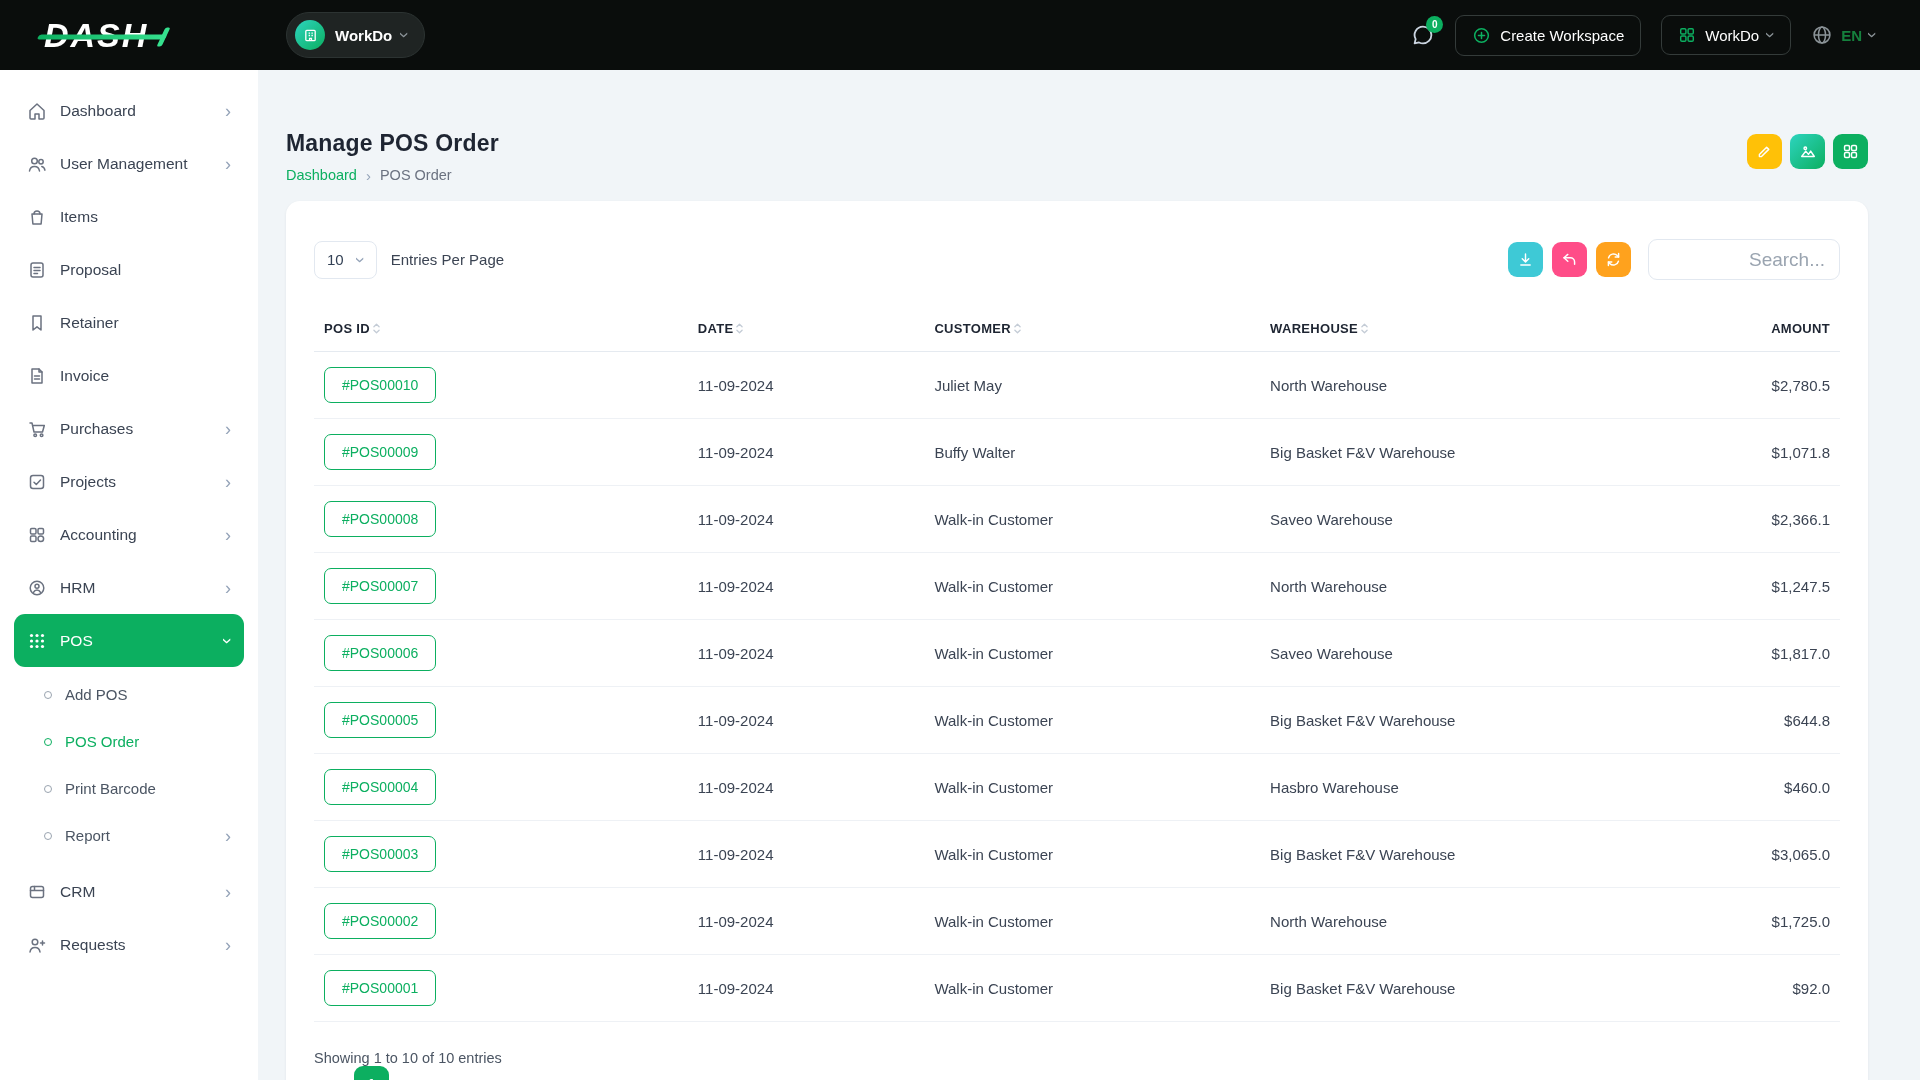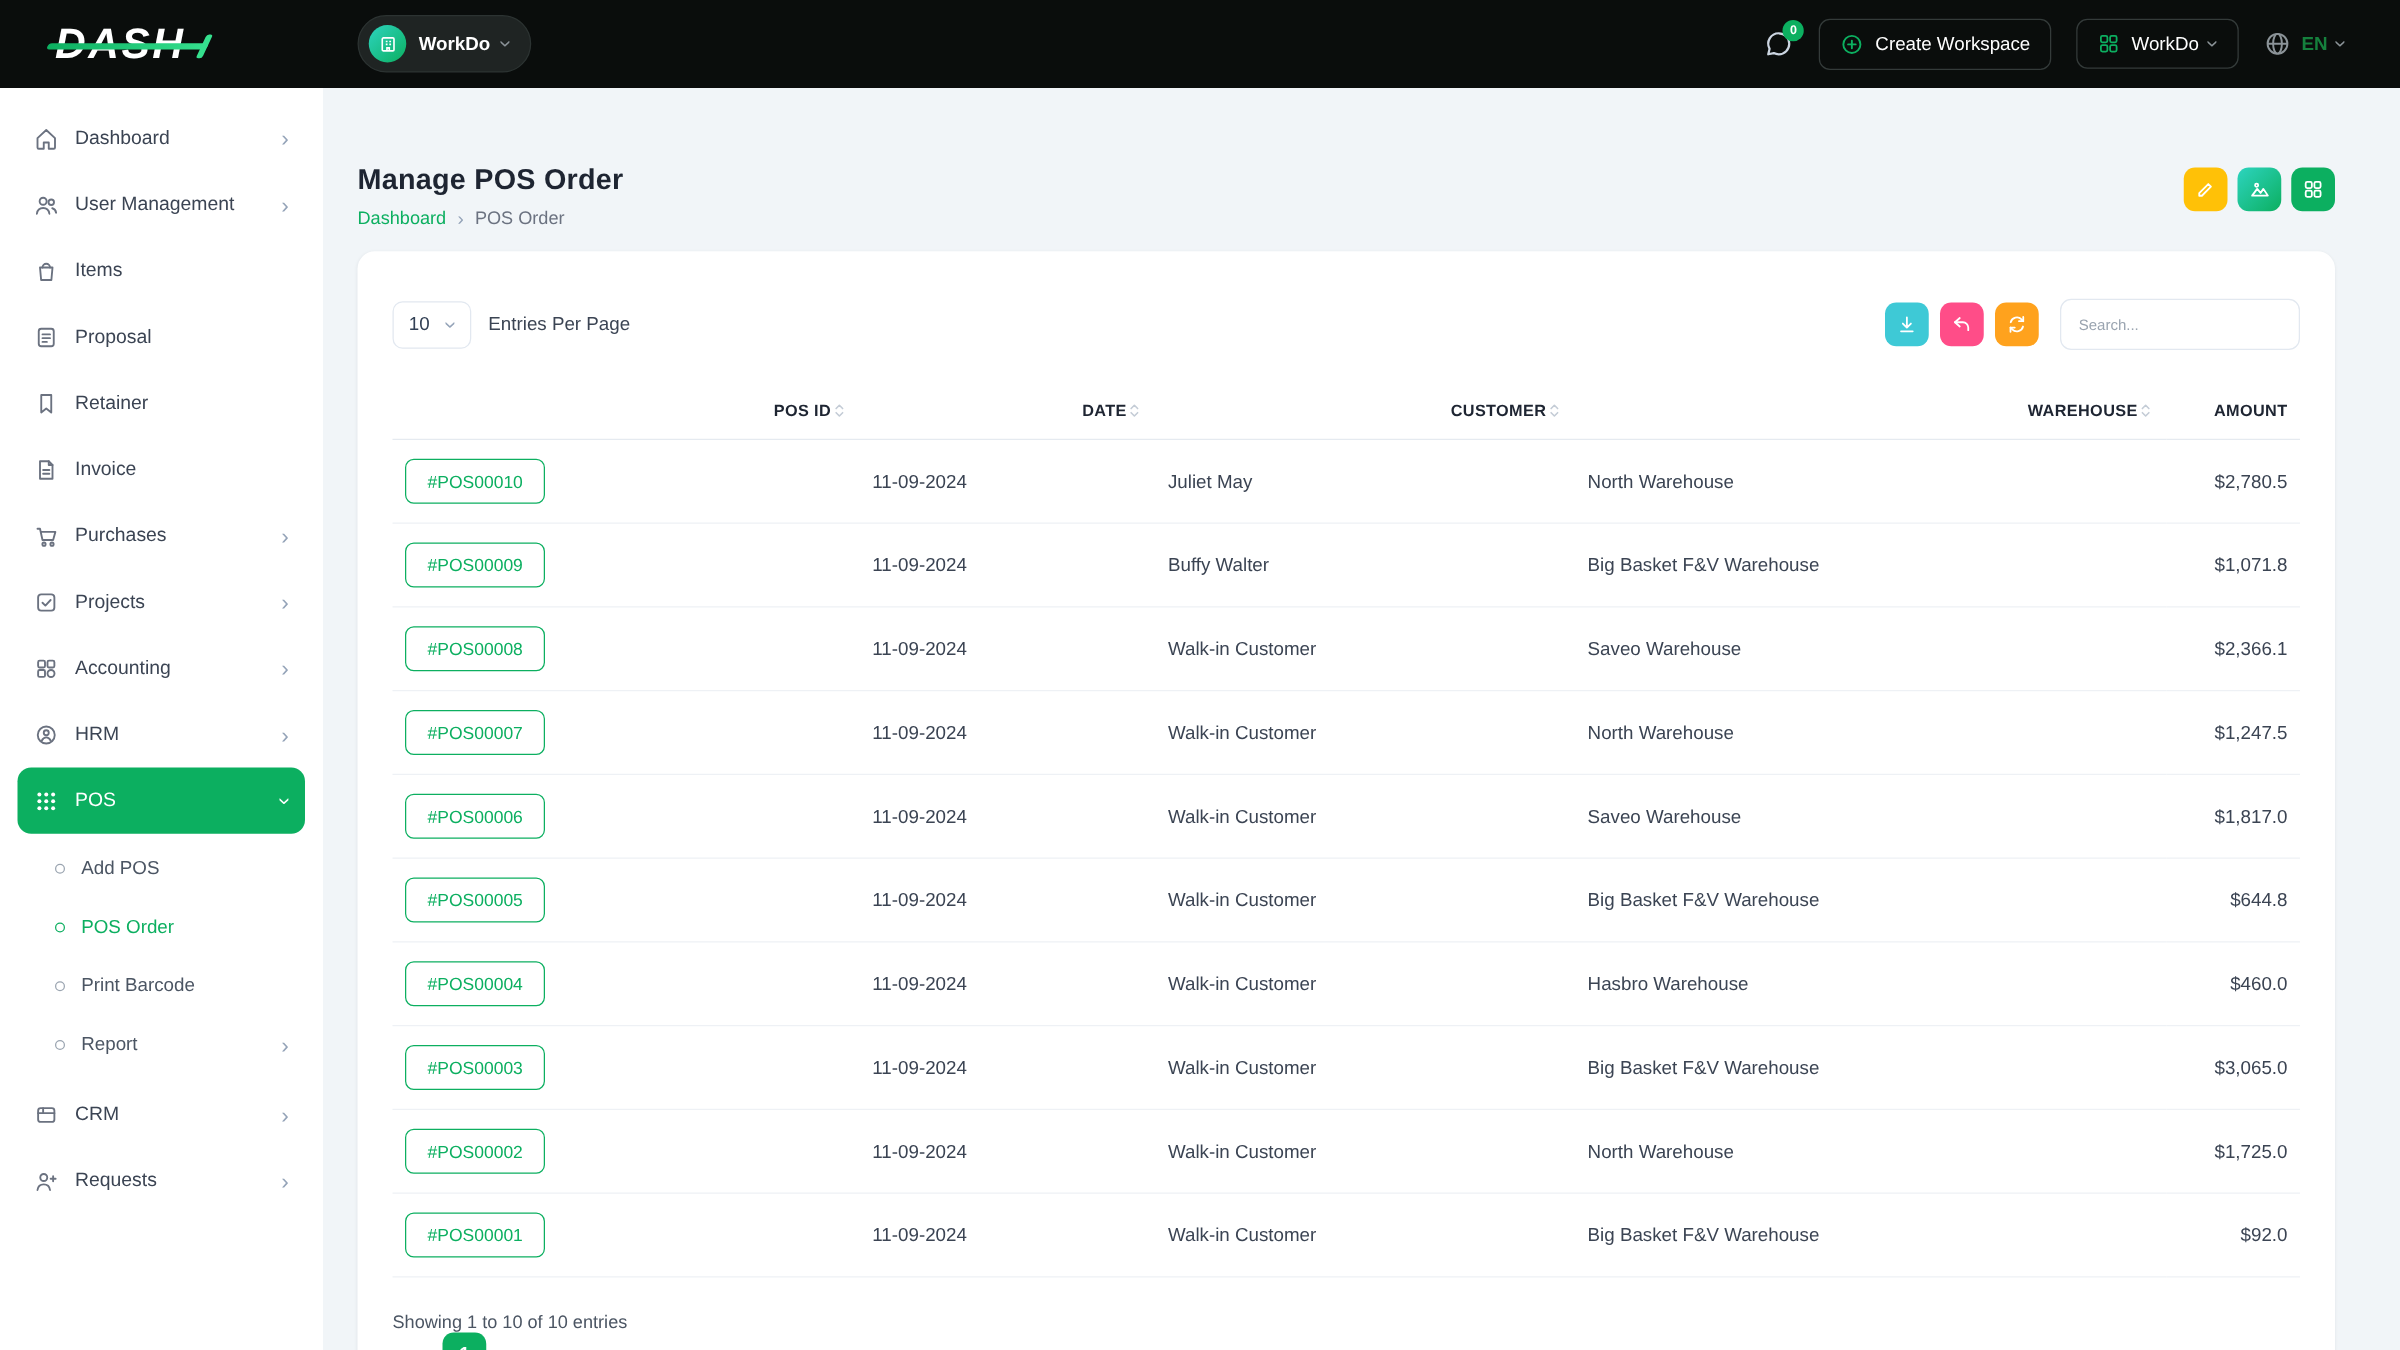--- a/index.html
+++ b/index.html
@@ -92,28 +92,28 @@
     border: 1px solid #e2e8f0; border-radius: 8px; padding: 9px 12px;
     font-size: 15px; color: #334155; background: #fff; }
   .entries-label { font-size: 15px; color: #3b4453; }
   .controls-right { display: flex; align-items: center; gap: 9px; }
   .tool-btn { width: 35px; height: 35px; border: none; border-radius: 9px;
     display: flex; align-items: center; justify-content: center; color: #fff; }
   .tool-teal { background: #3ec9d6; }
   .tool-pink { background: #ff4d88; }
   .tool-orange { background: #ffa21d; }
   .search-input { margin-left: 8px; width: 192px; height: 41px; border: 1px solid #e2e8f0;
-    border-radius: 9px; padding: 0 14px; font-size: 12px; color: #334155;
-    font-family: "Liberation Sans", sans-serif; outline: none; }
+    border-radius: 9px; padding: 0 14px; font-size: 19px; color: #334155;
+    font-family: "Liberation Sans", sans-serif; outline: none; text-align: right; }
   .search-input::placeholder { color: #9aa4b0; }
 
   
   table { width: 100%; border-collapse: collapse; table-layout: fixed; }
   thead th { border-bottom: 1px solid #e5eaf0; padding: 15px 10px; }
-  .th-inner { display: flex; align-items: center; justify-content: flex-end;
+  .th-inner { display: flex; align-items: center; justify-content: flex-start;
     font-size: 13px; font-weight: 700; color: #1e2532; text-transform: uppercase; letter-spacing: .3px; }
   .th-inner.right { justify-content: flex-end; }
   .sort-ic { display: flex; flex-direction: column; line-height: 0; }
   tbody td { border-bottom: 1px solid #eef1f5; padding: 15px 10px; font-size: 15px; color: #3b4453; }
   td.amount, col.c-amount { text-align: right; }
   .pos-btn { display: inline-block; border: 1px solid #0caf60; color: #0caf60; background: #fff;
     border-radius: 7px; padding: 9px 17px; font-size: 14px; font-weight: 500;
     font-family: "Liberation Sans", sans-serif; }
 
   

